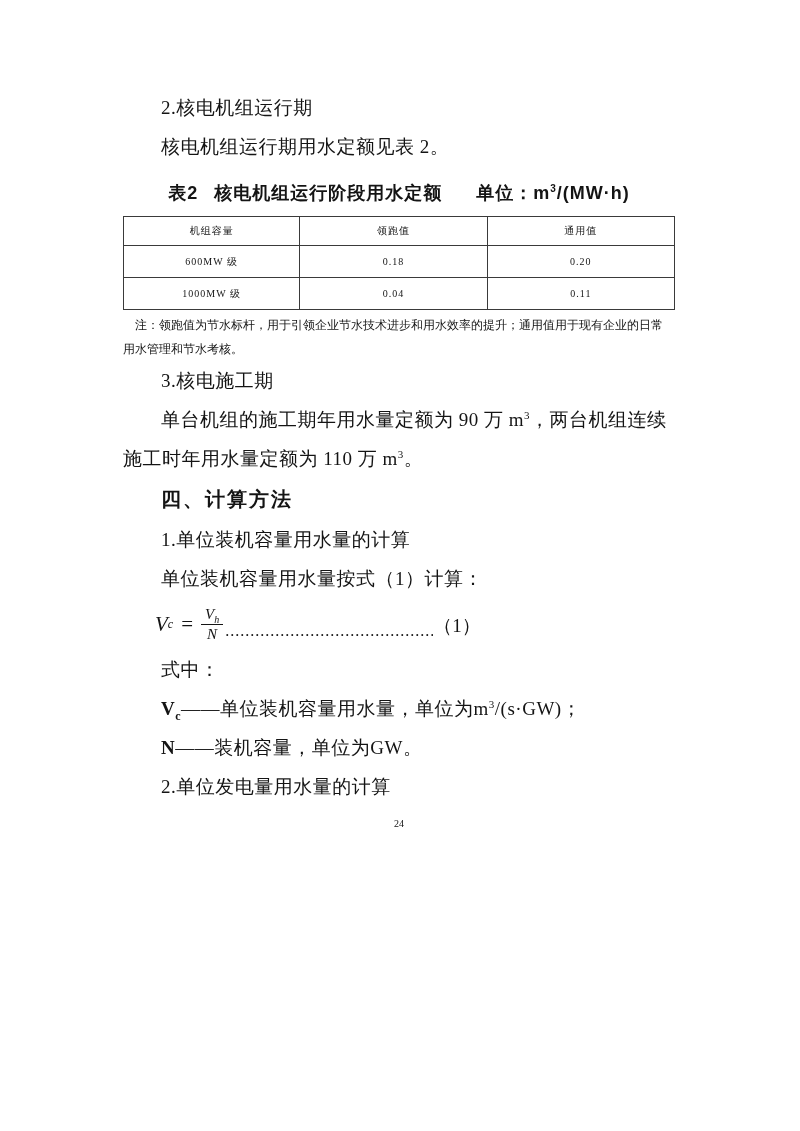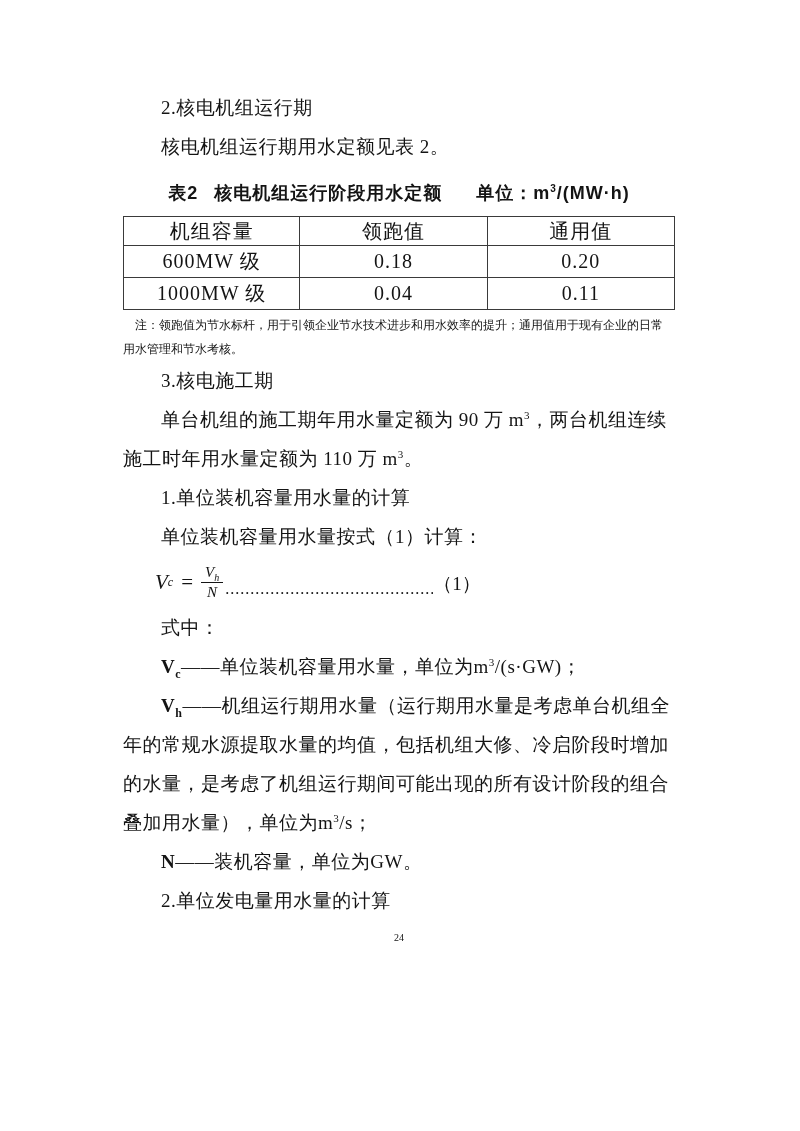--- a/index.html
+++ b/index.html
@@ -21,21 +21,21 @@
     font-family:"Liberation Sans","DejaVu Sans",sans-serif;
     font-weight:bold; font-size:18px; letter-spacing:1px;
   }
   .tbl-caption .cap-label { margin-right:16px;text-align:center; }
   .tbl-caption .cap-unit { margin-left:34px; }
   .tbl-caption sup { font-size:10px; }
 
   
   table.quota {
     width:100%; border-collapse:collapse; margin-top:10px;
-    font-size:20px; letter-spacing:1px; table-layout:fixed;
+    font-size:10px; letter-spacing:1px; table-layout:fixed;
   }
   table.quota th, table.quota td {
     border:1px solid #3a3a3a; text-align:center; font-weight:normal; padding:0;
   }
   table.quota th { height:28px; }
   table.quota td { height:31px; }
   col.c1 { width:32%; } col.c2 { width:34%; } col.c3 { width:34%; }
 
   
   p.note {
@@ -112,20 +112,21 @@
     </tr>
   </tbody>
     </table>
 
   <p class="note"><span>注：领跑值为节水标杆，用于引领企业节水技术进步和用水效率的提升；通用值用于现有企业的日常</span><br><span>用水管理和节水考核。</span></p>
 
   <p class="line indent">3.核电施工期</p>
 
   <p class="line indent"><span>单台机组的施工期年用水量定额为 90 万 m</span><sup class="s3">3</sup><span>，两台机组连续</span><br><span>施工时年用水量定额为 110 万 m</span><sup class="s3">3</sup><span>。</span></p>
 
+  <p class="h-bold">四、计算方法</p>
 
   <p class="line indent">1.单位装机容量用水量的计算</p>
   <p class="line indent">单位装机容量用水量按式（1）计算：</p>
 
   <div class="formula">
     <span class="math">
       <span>V</span>
         <sub class="sb">c</sub>
       <span class="eq">=</span>
       <span class="frac">
@@ -134,21 +135,20 @@
       </span>
     </span>
     <span class="dots">............................................................</span>
     <span class="eq-no">（1）</span>
   </div>
 
   <p class="line indent">式中：</p>
 
   <p class="line indent"><span class="sym">V</span><sub class="sb sym">c</sub><span>——单位装机容量用水量，单位为m</span><sup class="s3">3</sup><span>/(s·GW)；</span></p>
 
-  <p class="line indent"><span class="sym">V</span><sub class="sb sym">h</sub><span>——机组运行期用水量（运行期用水量是考虑单台机组全</span><br><span>年的常规水源提取水量的均值，包括机组大修、冷启阶段时增加</span><br><span>的水量，是考虑了机组运行期间可能出现的所有设计阶段的组合</span><br><span>叠加用水量），单位为m</span><sup class="s3">3</sup><span>/s；</span></p>
 
   <p class="line indent"><span class="sym">N</span><span>——装机容量，单位为GW。</span></p>
 
   <p class="line indent">2.单位发电量用水量的计算</p>
 
 
   <div class="page-number">24</div>
 
 </div>
 

